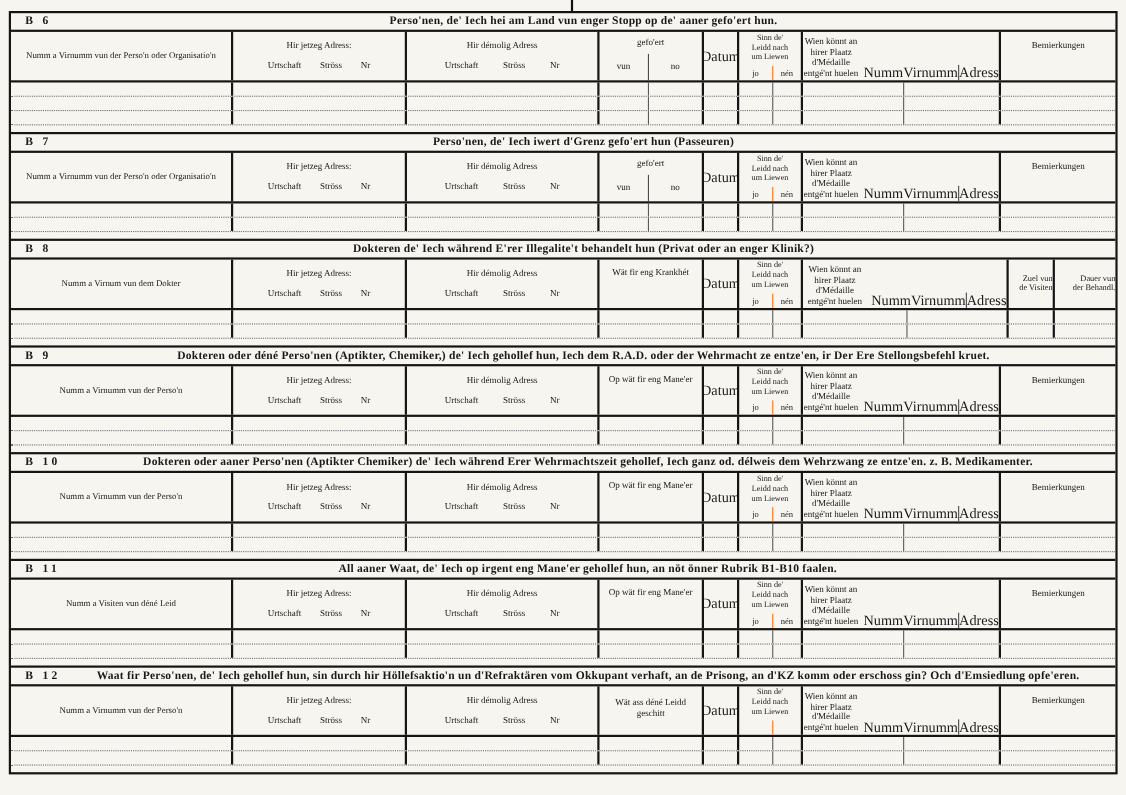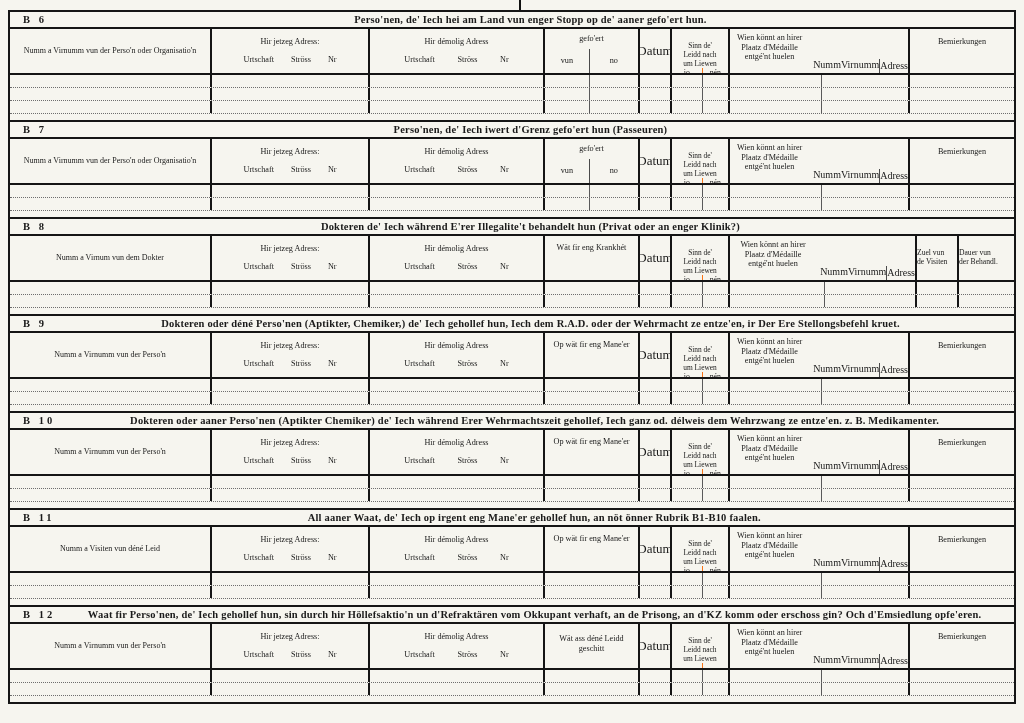--- a/index.html
+++ b/index.html
@@ -33,37 +33,37 @@
   .gefc{display:flex;flex-direction:column}
   .gefc .at{margin-top:5px;text-align:center}
   .gsub{margin-top:auto;display:flex;height:24px}
   .gsub span{flex:1;display:flex;align-items:center;justify-content:center}
   .gsub span+span{border-left:1px solid #4a4a4a}
   .gsub span:first-child{flex:0 0 47%}
 
   .datc{display:flex;align-items:center;justify-content:center;font-size:13px}
 
   .sinnc{display:flex;flex-direction:column;text-align:center;font-size:7.4px;line-height:9px}
-  .s3{margin-top:12px}
+  .s3{margin-top:0}
   .jsub{margin-top:auto;display:flex;height:13px;font-size:7.8px}
   .jsub span{flex:1;display:flex;align-items:center;justify-content:center}
   .jsub span+span{border-left:1px solid #f97316}
   .jsub span:first-child{flex:0 0 53%}
 
   .wienc{display:flex;flex-direction:row;text-align:center}
   .w2{margin-top:4px}
-  .wsub{margin-top:auto;display:flex;height:14px;font-size:10px}
+  .wsub{margin-top:auto;display:flex;height:14px;align-items:center;font-size:13px}
   .wsub .wn{flex:0 0 30%;text-align:left;padding-left:4px}
   .wsub .wv{flex:0 0 21%;text-align:center}
   .wsub .wa{flex:1;text-align:center;border-left:1px solid #4a4a4a;height:100%;
             display:flex;align-items:center;justify-content:center}
 
   .bemc{display:flex;justify-content:center;padding-top:8px;text-align:center}
   .midc{text-align:center;padding:7px 4px 0}
-  .vertc{display:flex;flex-direction:column;justify-content:center;text-align:left;font-size:7.6px}
+  .vertc{display:flex;flex-direction:column;justify-content:center;text-align:right;font-size:7.6px}
 
   .rows{width:100%}
   .drow{display:grid;height:13px;border-bottom:1px dotted #6e6e6e}
   .dc{border-left:2px solid #151515;position:relative}
   .dc:first-child{border-left:none}
   .dvg::before,.dvs::before,.dvw::before{content:"";position:absolute;top:0;bottom:0;
     border-left:1px solid #5a5a5a}
   .dvg::before{left:47%}
   .dvs::before{left:53%}
   .dvw::before{left:51%}

